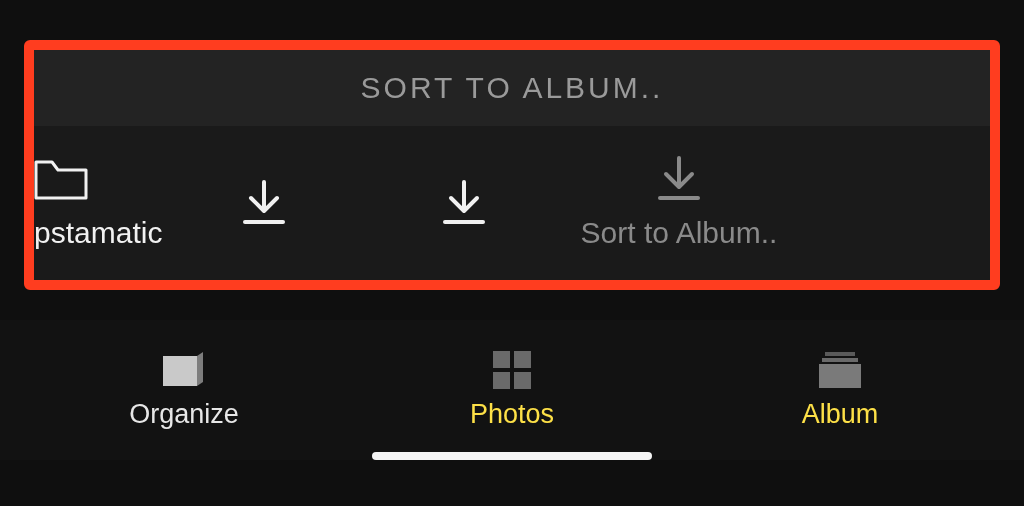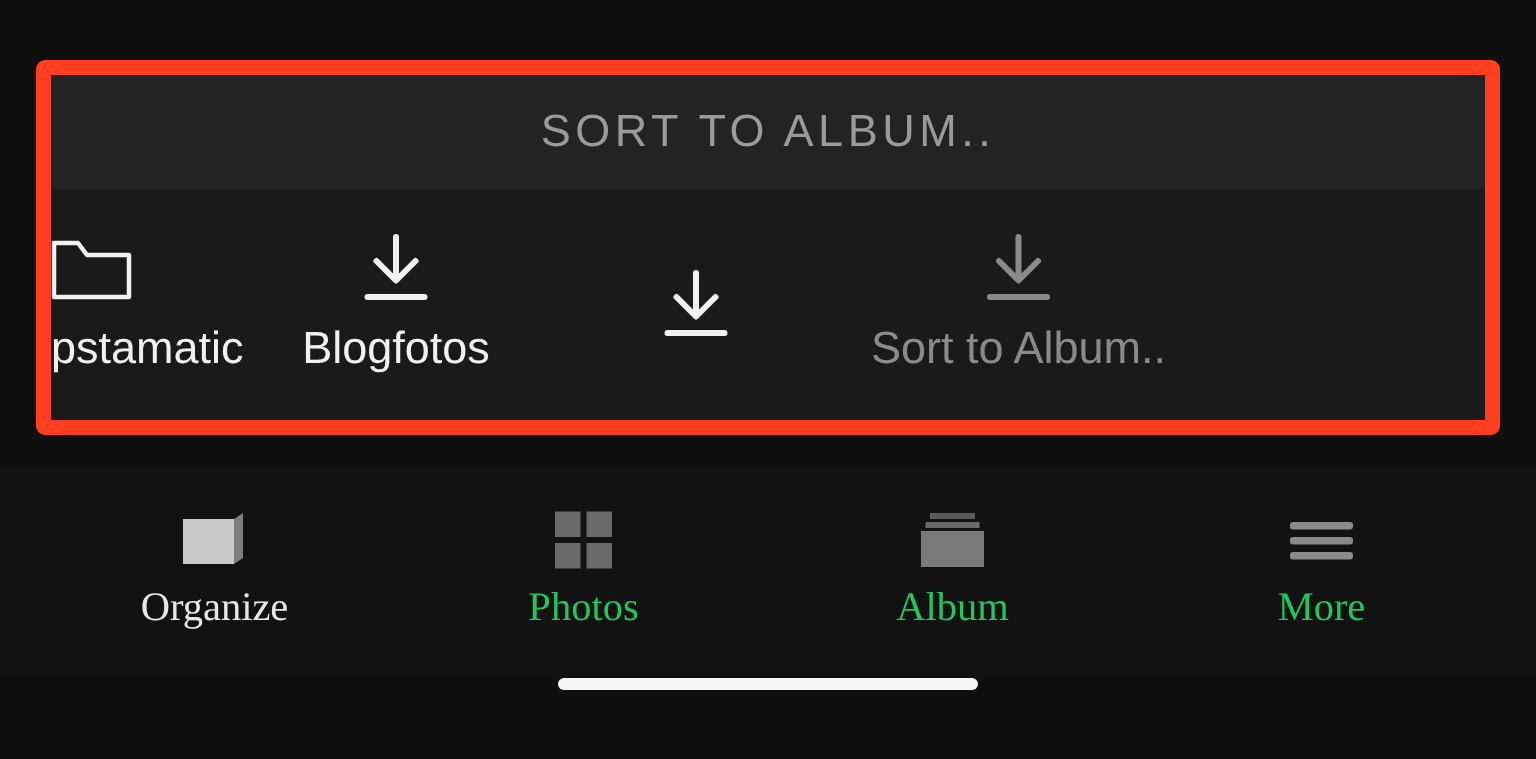--- a/index.html
+++ b/index.html
@@ -50,40 +50,39 @@
     }
     .album-item.first{ flex:0 0 130px; align-items:flex-start; padding-left:0;}
     .album-item .icon{ height:46px; display:flex; align-items:flex-end; justify-content:center;}
     .album-item .lbl{ color:#f1f1f1; font-size:30px; font-weight:400; white-space:nowrap;}
     .album-item.dim .lbl{ color:#8a8a8a;}
     .album-item.dim svg path, .album-item.dim svg line{ stroke:#8a8a8a;}
     .album-item.dim svg circle{ fill:#8a8a8a;}
 
     .tab-bar{
       position:absolute;
-      left:0; top:310px;
+      left:0; top:320px;
       width:1024px; height:140px;
       background:#121212;
       display:flex;
       align-items:center;
       justify-content:space-around;
       padding:0 20px;
-      font-family:Liberation Serif, serif;
     }
     .tab-item{
       flex:1;
       display:flex;
       flex-direction:column;
       align-items:center;
       justify-content:center;
       gap:10px;
       cursor:pointer;
     }
     .tab-item .t-icon{ height:38px; display:flex; align-items:center; justify-content:center;}
-    .tab-item .t-lbl{ color:#22c55e; font-size:27px; font-weight:400; }
+    .tab-item .t-lbl{ color:#fde047; font-size:27px; font-weight:400; }
     .tab-item.active .t-lbl{ color:#e7e7e7; }
 
     .home-indicator{
       position:absolute;
       left:50%; transform:translateX(-50%);
       top:452px;
       width:280px; height:8px;
       border-radius:4px;
       background:#f5f5f5;
     }
@@ -109,21 +108,20 @@
   </div>
 
   <div class="album-item">
     <div class="icon">
       <svg width="50" height="46" viewBox="0 0 50 46">
         <line x1="25" y1="2" x2="25" y2="30" stroke="#f1f1f1" stroke-width="4" stroke-linecap="round"></line>
         <path d="M12 18 L25 31 L38 18" fill="none" stroke="#f1f1f1" stroke-width="4" stroke-linecap="round" stroke-linejoin="round"></path>
         <line x1="6" y1="42" x2="44" y2="42" stroke="#f1f1f1" stroke-width="4" stroke-linecap="round"></line>
       </svg>
     </div>
-    <span class="lbl">Blogfotos</span>
   </div>
 
   <div class="album-item">
     <div class="icon">
       <svg width="50" height="46" viewBox="0 0 50 46">
         <line x1="25" y1="2" x2="25" y2="30" stroke="#f1f1f1" stroke-width="4" stroke-linecap="round"></line>
         <path d="M12 18 L25 31 L38 18" fill="none" stroke="#f1f1f1" stroke-width="4" stroke-linecap="round" stroke-linejoin="round"></path>
         <line x1="6" y1="42" x2="44" y2="42" stroke="#f1f1f1" stroke-width="4" stroke-linecap="round"></line>
       </svg>
     </div>
@@ -171,26 +169,16 @@
     <div class="t-icon">
       <svg width="46" height="40" viewBox="0 0 46 40">
         <rect x="8" y="2" width="30" height="4" fill="#5a5a5a"></rect>
         <rect x="5" y="8" width="36" height="4" fill="#6a6a6a"></rect>
         <rect x="2" y="14" width="42" height="24" fill="#7a7a7a"></rect>
       </svg>
     </div>
     <span class="t-lbl">Album</span>
   </div>
 
-  <div class="tab-item">
-    <div class="t-icon">
-      <svg width="46" height="30" viewBox="0 0 46 30">
-        <rect x="2" y="3" width="42" height="5" rx="2" fill="#8a8a8a"></rect>
-        <rect x="2" y="13" width="42" height="5" rx="2" fill="#8a8a8a"></rect>
-        <rect x="2" y="23" width="42" height="5" rx="2" fill="#8a8a8a"></rect>
-      </svg>
-    </div>
-    <span class="t-lbl">More</span>
-  </div>
 
 </div>
 
 <div class="home-indicator"></div>
 
 </body></html>

